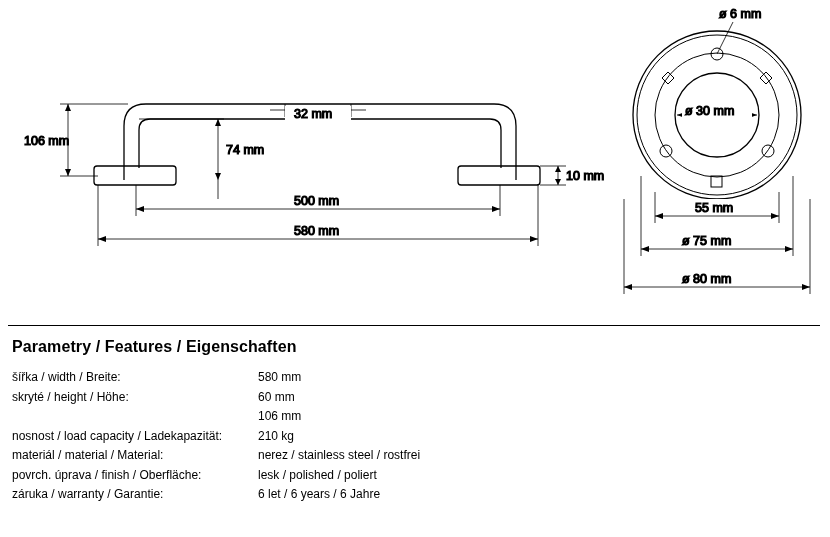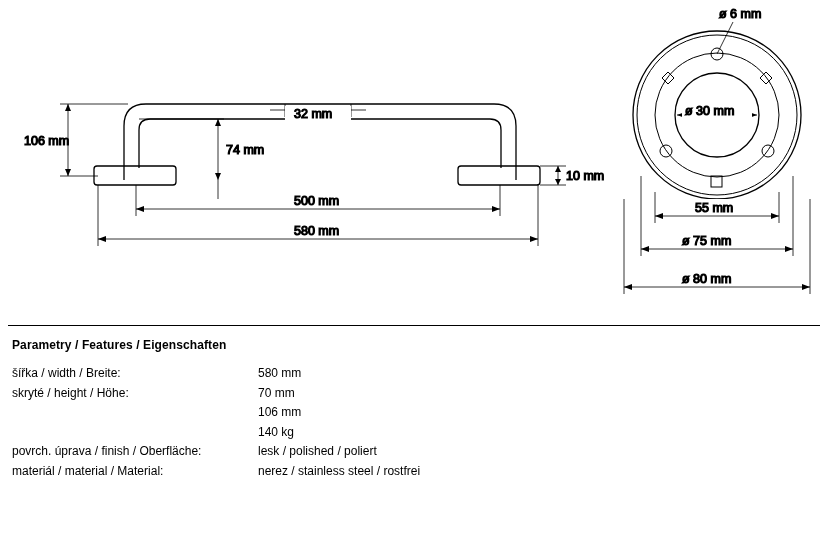--- a/index.html
+++ b/index.html
@@ -35,21 +35,21 @@
     height: 0;
     border-top: 1.5px solid #000;
   }
   .specs {
     position: absolute;
     left: 12px;
     top: 338px;
     width: 810px;
   }
   .specs-title {
-    font-size: 12px;
+    font-size: 16px;
     font-weight: bold;
     letter-spacing: 0.1px;
     margin: 0 0 14px 0;
   }
   .spec-row {
     display: block;
     position: relative;
     height: 19.5px;
     font-size: 12px;
   }
@@ -222,31 +222,36 @@
 
   <div class="specs">
     <div class="specs-title">Parametry / Features / Eigenschaften</div>
 
     <div class="spec-row">
       <span class="spec-label">šířka / width / Breite:</span>
       <span class="spec-value">580 mm</span>
     </div>
     <div class="spec-row">
       <span class="spec-label">skryté / height / Höhe:</span>
-      <span class="spec-value">70 mm</span>
+      <span class="spec-value">60 mm</span>
     </div>
     <div class="spec-row">
       <span class="spec-value">106 mm</span>
     </div>
     <div class="spec-row">
-      <span class="spec-value">140 kg</span>
+      <span class="spec-label">nosnost / load capacity / Ladekapazität:</span>
+      <span class="spec-value">210 kg</span>
+    </div>
+    <div class="spec-row">
+      <span class="spec-label">materiál / material / Material:</span>
+      <span class="spec-value">nerez / stainless steel / rostfrei</span>
     </div>
     <div class="spec-row">
       <span class="spec-label">povrch. úprava / finish / Oberfläche:</span>
       <span class="spec-value">lesk / polished / poliert</span>
     </div>
     <div class="spec-row">
-      <span class="spec-label">materiál / material / Material:</span>
-      <span class="spec-value">nerez / stainless steel / rostfrei</span>
+      <span class="spec-label">záruka / warranty / Garantie:</span>
+      <span class="spec-value">6 let / 6 years / 6 Jahre</span>
     </div>
   </div>
 
 </div>
 
 </body></html>

